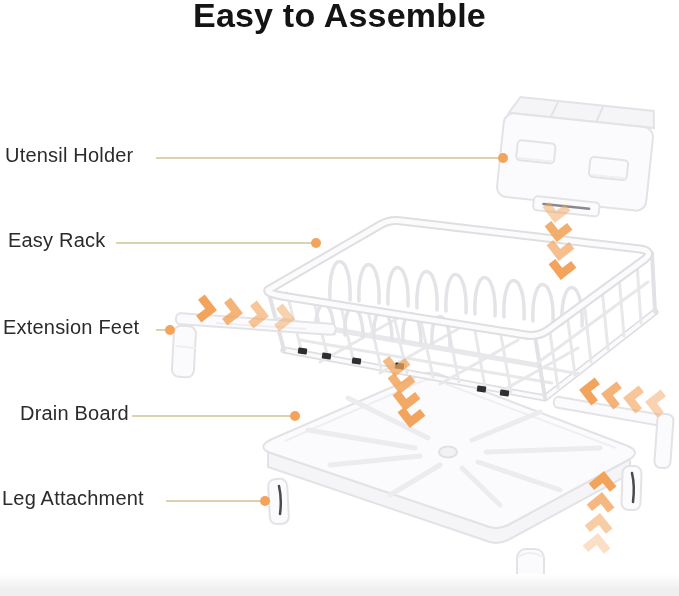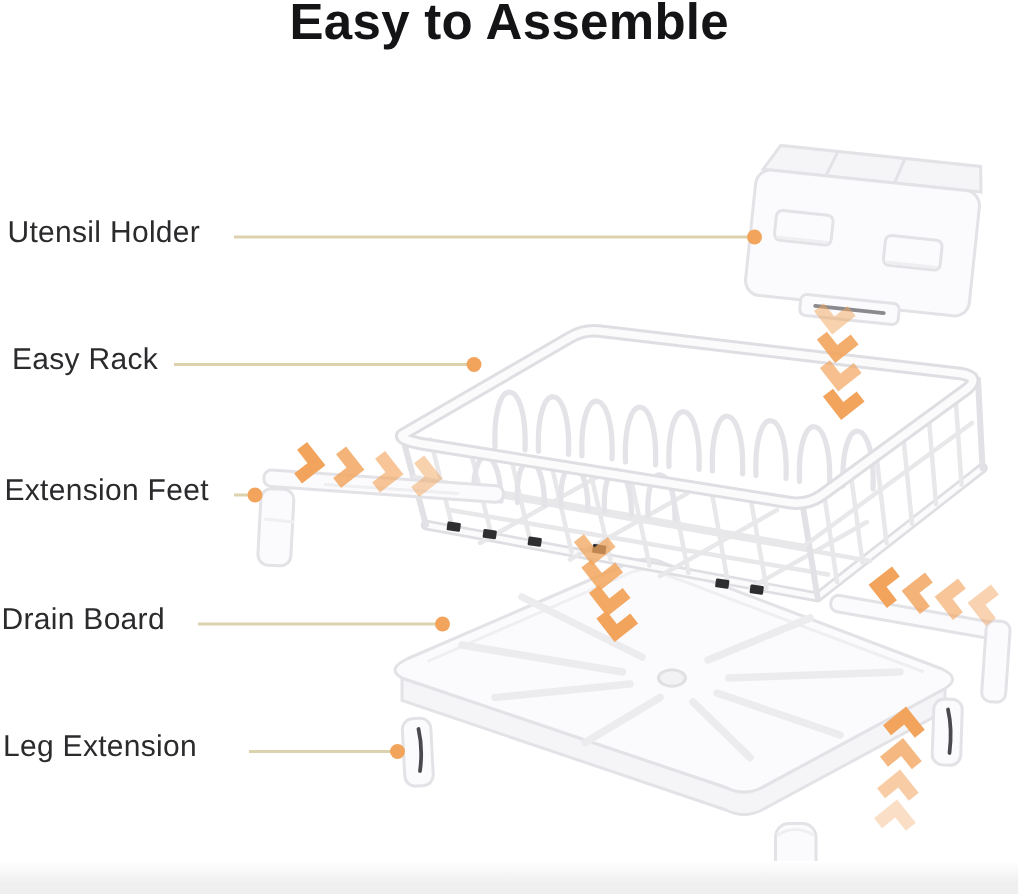--- a/index.html
+++ b/index.html
@@ -28,21 +28,21 @@
   
   .c1 .callout-label{left:5px;top:144px;}
   .c1 .callout-line{left:156px;top:157px;width:344px;}
   .c1 .callout-dot{left:498px;top:153px;}
   .c2 .callout-label{left:8px;top:229px;}
   .c2 .callout-line{left:116px;top:242px;width:198px;}
   .c2 .callout-dot{left:311px;top:238px;}
   .c3 .callout-label{left:3px;top:316px;}
   .c3 .callout-line{left:156px;top:329px;width:11px;}
   .c3 .callout-dot{left:165px;top:325px;}
-  .c4 .callout-label{left:1px;top:402px;}
+  .c4 .callout-label{left:20px;top:402px;}
   .c4 .callout-line{left:132px;top:415px;width:160px;}
   .c4 .callout-dot{left:290px;top:411px;}
   .c5 .callout-label{left:2px;top:487px;}
   .c5 .callout-line{left:166px;top:500px;width:96px;}
   .c5 .callout-dot{left:260px;top:496px;}
   
   .wire-outer{stroke:#dfdfe3;fill:none;stroke-linecap:round;stroke-linejoin:round;}
   .wire-inner{stroke:#fbfbfc;fill:none;stroke-linecap:round;stroke-linejoin:round;}
   .wire-thin{stroke:#e8e8eb;stroke-width:3;fill:none;stroke-linecap:round;}
   .wire-loop{stroke:#e4e4e8;stroke-width:3.5;fill:none;stroke-linecap:round;}
@@ -199,19 +199,19 @@
     <span class="callout-label">Extension Feet</span>
     <span class="callout-line"></span>
     <span class="callout-dot"></span>
   </div>
   <div class="callout c4">
     <span class="callout-label">Drain Board</span>
     <span class="callout-line"></span>
     <span class="callout-dot"></span>
   </div>
   <div class="callout c5">
-    <span class="callout-label">Leg Extension</span>
+    <span class="callout-label">Leg Attachment</span>
     <span class="callout-line"></span>
     <span class="callout-dot"></span>
   </div>
 
   <div class="floor"></div>
 </div>
 
 </body></html>

